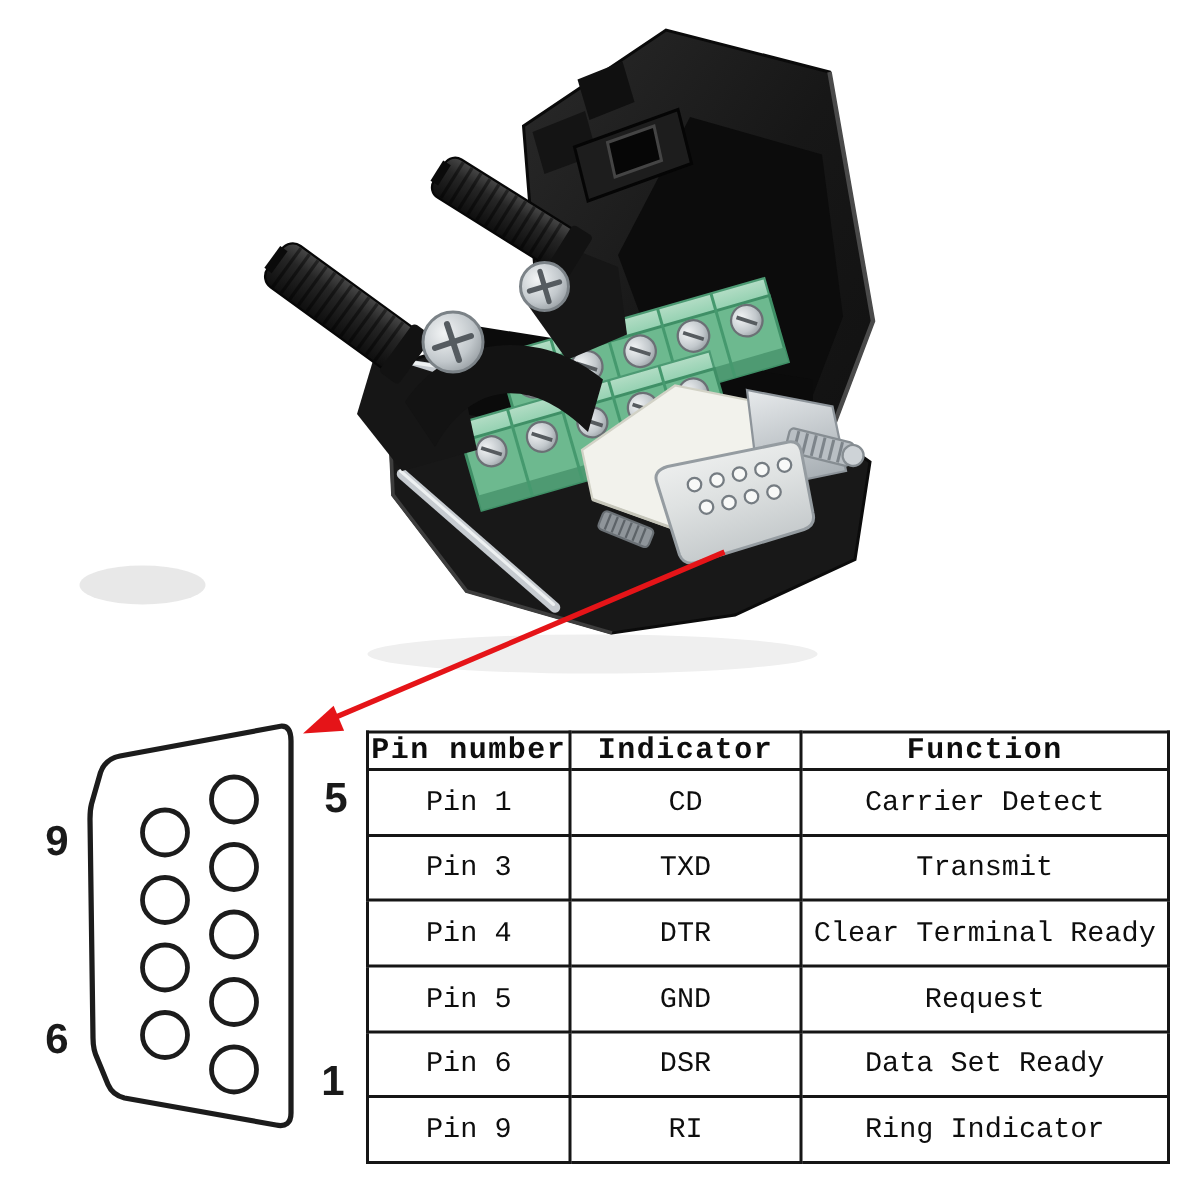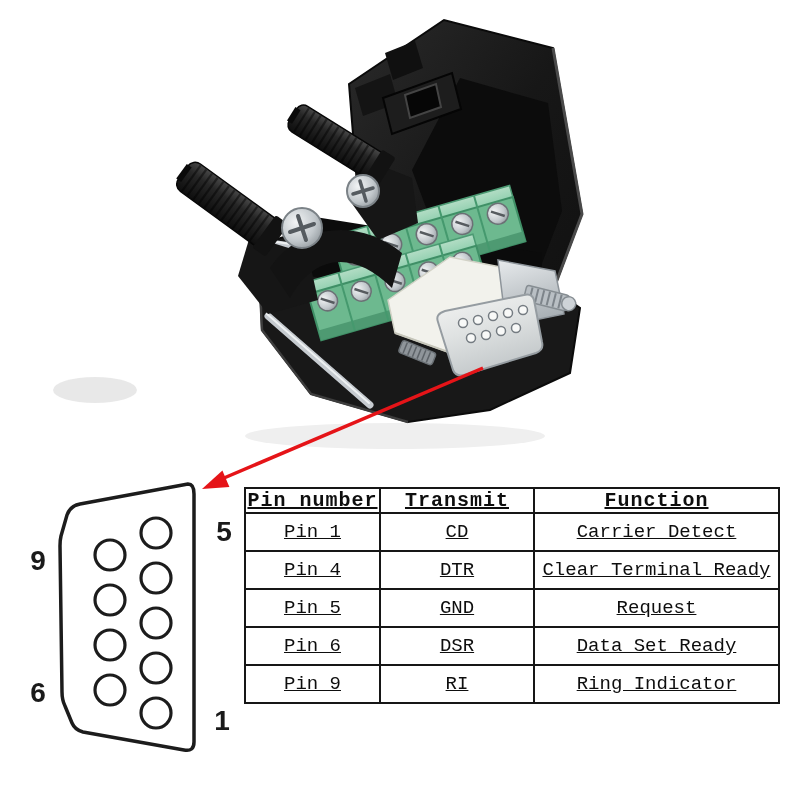--- a/index.html
+++ b/index.html
@@ -10,24 +10,24 @@
     height: 800px;
     background: #ffffff;
     overflow: hidden;
   }
   svg { display: block; }
   #product-photo   { position: absolute; left: 150px; top: 8px; }
   #arrow-overlay   { position: absolute; left: 0; top: 0; pointer-events: none; }
   #pinout-diagram  { position: absolute; left: 20px; top: 468px; }
   #pinout-table {
     position: absolute; left: 244px; top: 487px;
-    width: 534px; height: 217px;
+    width: 534px; height: 289px;
     border-collapse: collapse; table-layout: fixed;
     font-family: "Liberation Mono", monospace;
-    color: #0e0e0e; text-align: center; text-decoration: underline;
+    color: #0e0e0e; text-align: center;
   }
   #pinout-table th, #pinout-table td {
     border: 2px solid #161616;
     padding: 0;
     overflow: hidden;
     white-space: nowrap;
   }
   #pinout-table th { font-size: 20px; font-weight: 700; letter-spacing: 1px; }
   #pinout-table td { font-size: 19px; font-weight: 400; }
   .diagram-num {
@@ -288,31 +288,36 @@
 
   <table id="pinout-table">
     <colgroup>
         <col style="width:135px">
         <col style="width:154px">
         <col style="width:245px">
       </colgroup>
     <thead>
       <tr>
         <th>Pin number</th>
-        <th>Transmit</th>
+        <th>Indicator</th>
         <th>Function</th>
       </tr>
     </thead>
     <tbody>
       <tr>
         <td>Pin 1</td>
         <td>CD</td>
         <td>Carrier Detect</td>
       </tr>
       <tr>
+        <td>Pin 3</td>
+        <td>TXD</td>
+        <td>Transmit</td>
+      </tr>
+      <tr>
         <td>Pin 4</td>
         <td>DTR</td>
         <td>Clear Terminal Ready</td>
       </tr>
       <tr>
         <td>Pin 5</td>
         <td>GND</td>
         <td>Request</td>
       </tr>
       <tr>

